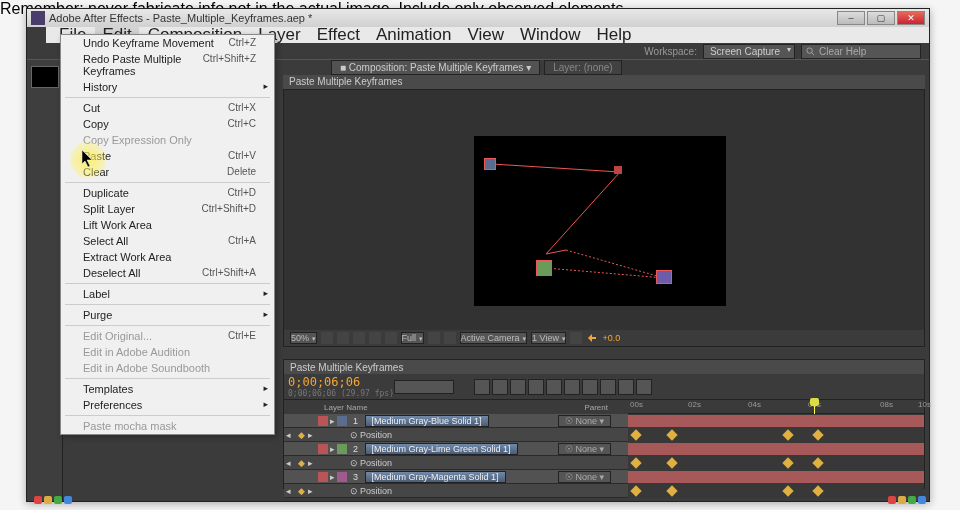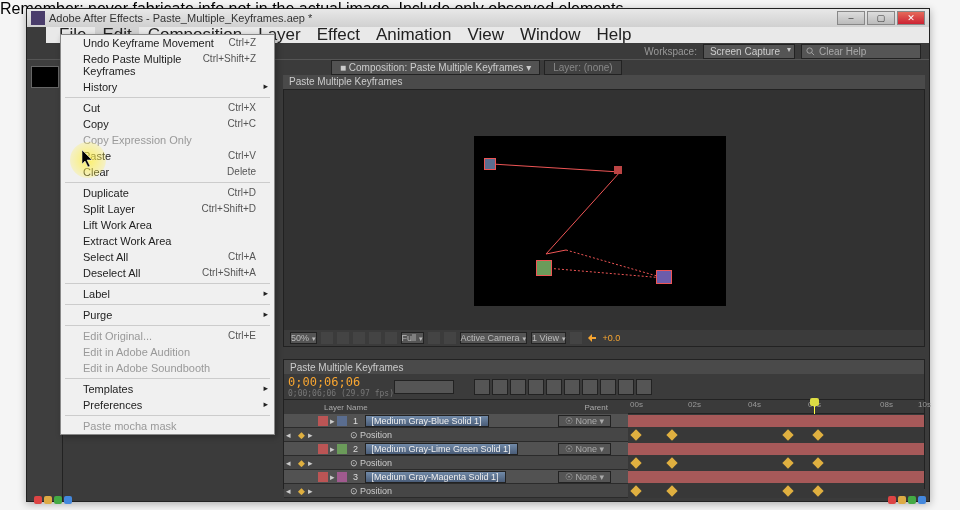--- a/index.html
+++ b/index.html
@@ -349,25 +349,25 @@
       <span class="sc">Ctrl+D</span>
     </div>
     <div class="mi">
       <span>Split Layer</span>
       <span class="sc">Ctrl+Shift+D</span>
     </div>
     <div class="mi">
       <span>Lift Work Area</span>
     </div>
     <div class="mi">
-      <span>Extract Work Area</span>
-    </div>
-    <div class="mi">
       <span>Select All</span>
       <span class="sc">Ctrl+A</span>
+    </div>
+    <div class="mi">
+      <span>Extract Work Area</span>
     </div>
     <div class="mi">
       <span>Deselect All</span>
       <span class="sc">Ctrl+Shift+A</span>
     </div>
     <div class="sep"></div>
     <div class="mi sub">
       <span>Label</span>
     </div>
     <div class="sep"></div>

